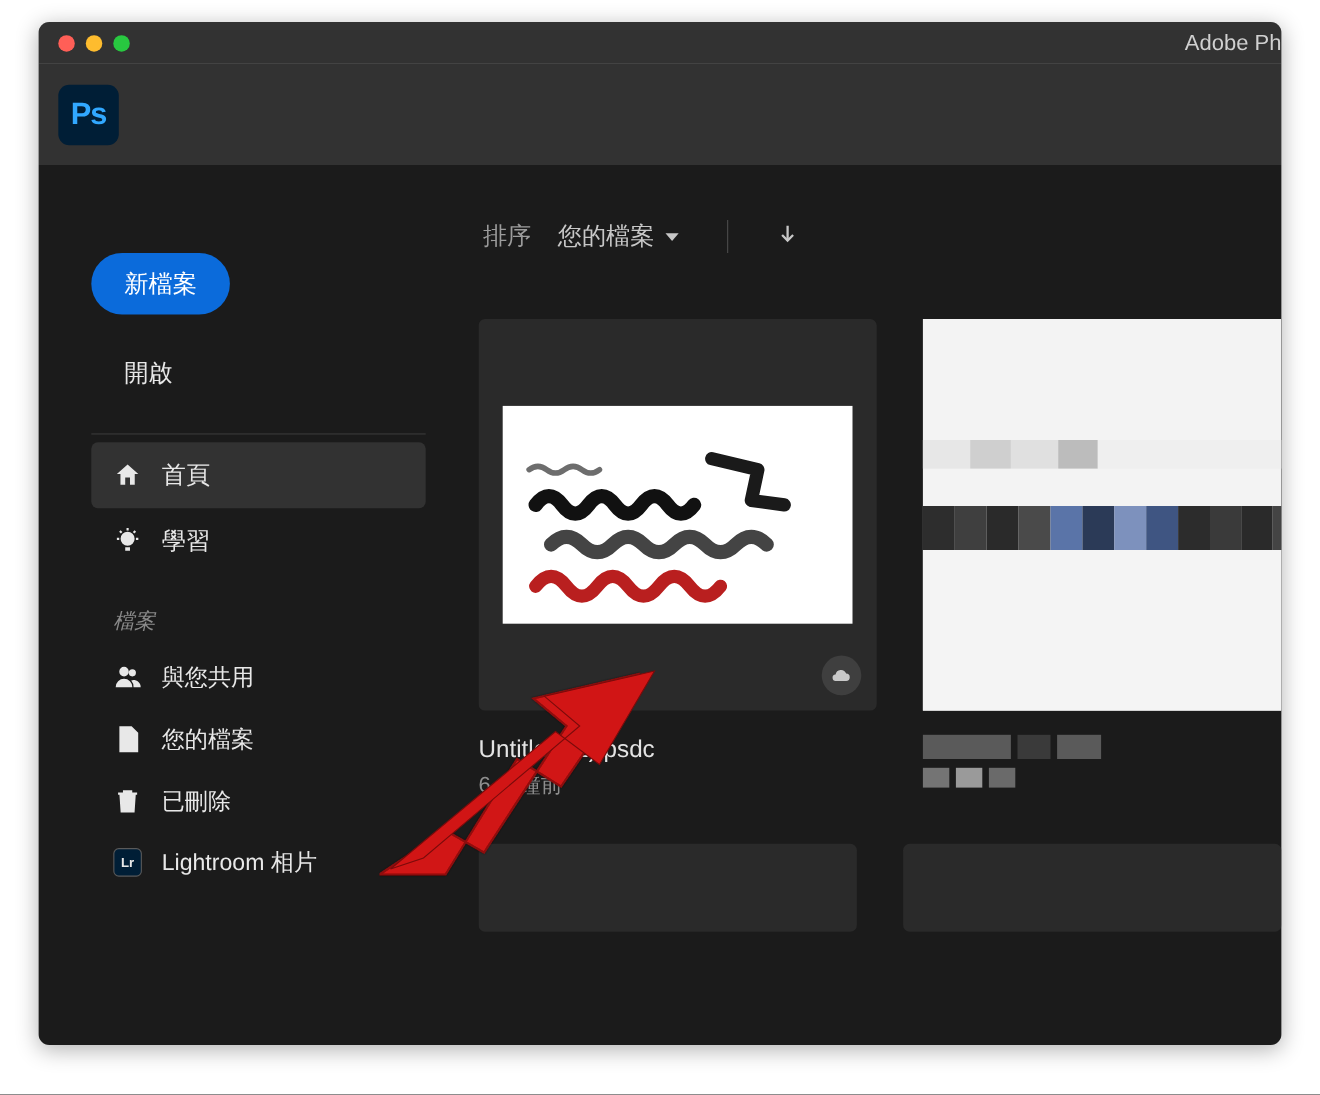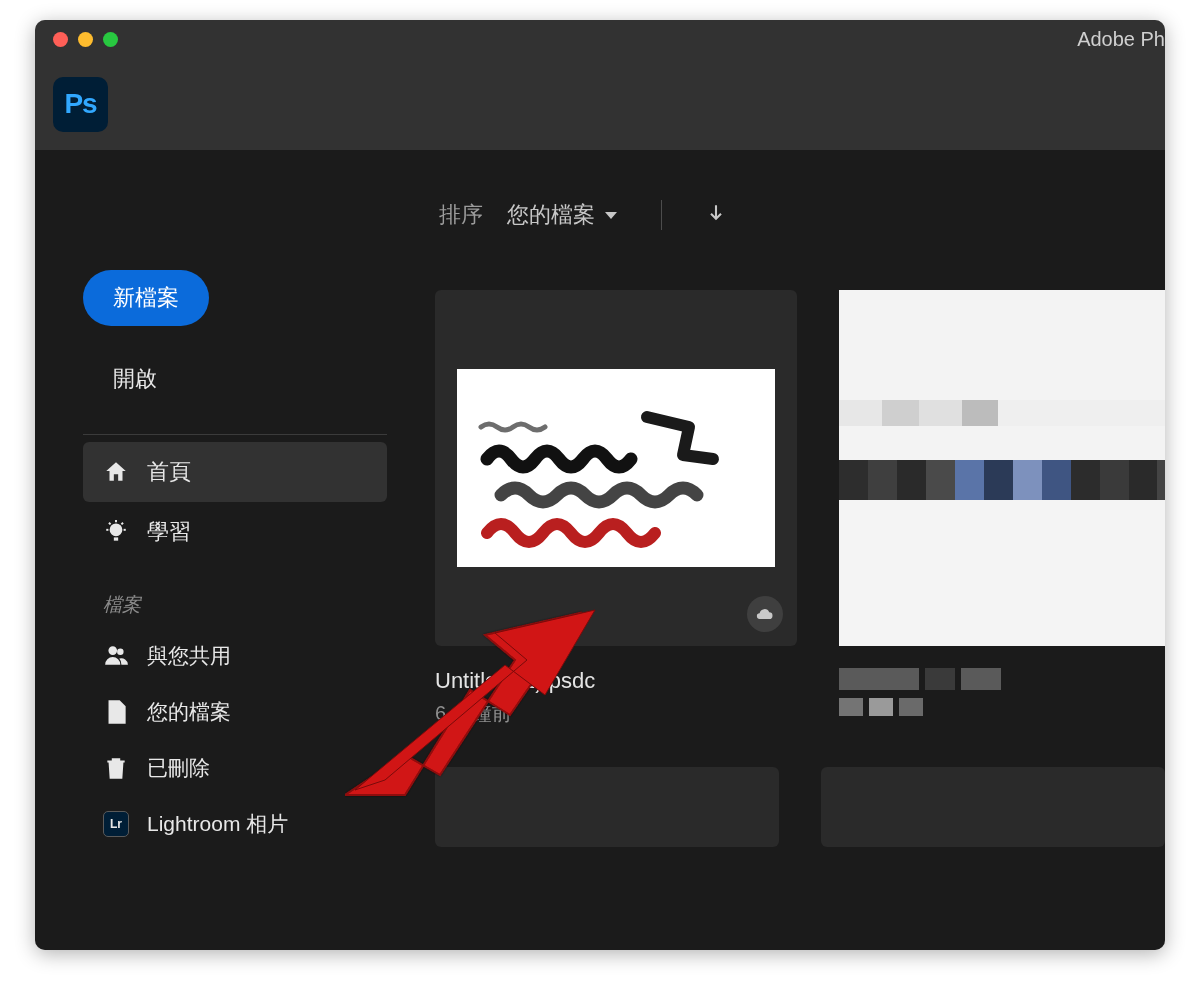--- a/index.html
+++ b/index.html
@@ -67,21 +67,21 @@
     font-size: 28px;
     letter-spacing: -1px;
   }
   .content {
     display: flex;
     height: calc(100% - 130px);
     background: #1b1b1b;
   }
   .sidebar {
     width: 400px;
-    padding: 120px 48px 0 48px;
+    padding: 80px 48px 0 48px;
     color: #e8e8e8;
   }
   .btn-primary {
     background: #0b6bdb;
     color: #fff;
     font-size: 22px;
     font-weight: 500;
     padding: 13px 30px;
     border-radius: 30px;
     border: none;

